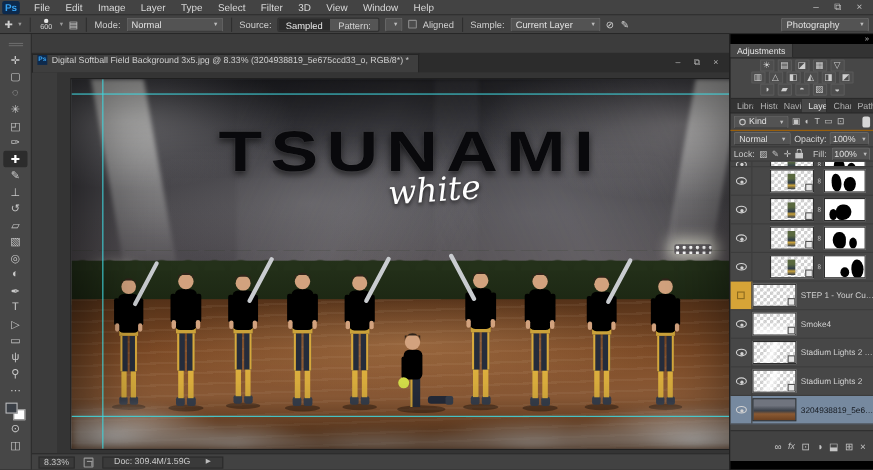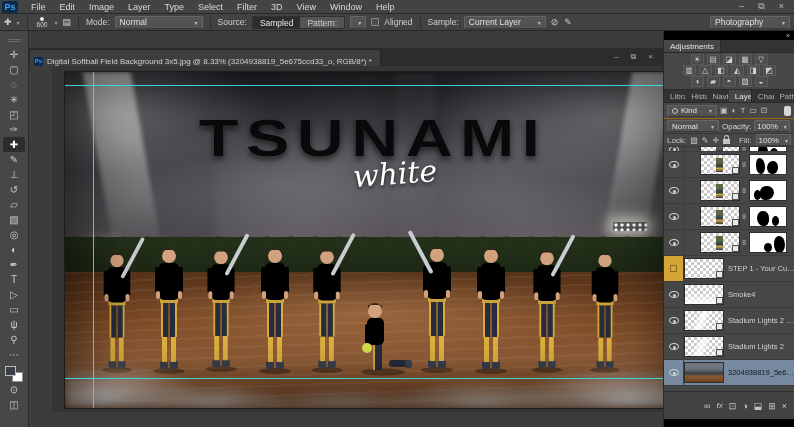--- a/index.html
+++ b/index.html
@@ -34,21 +34,21 @@
   .tb-grip{width:13px;height:3px;border-top:1px solid #6a6a6a;border-bottom:1px solid #6a6a6a;margin-bottom:5px;}
   .tool{width:22px;height:15px;display:flex;align-items:center;justify-content:center;font-size:10px;color:#c9c9c9;border-radius:2px;}
   .tool.selected{background:#2c2c2c;color:#ffffff;}
   .swatches{position:relative;width:18px;height:16px;margin-top:4px;}
   .swatch-fg{position:absolute;left:0;top:0;width:11px;height:10px;background:#3a3f46;border:1px solid #bdbdbd;z-index:2;}
   .swatch-bg{position:absolute;right:0;bottom:0;width:11px;height:10px;background:#ffffff;border:1px solid #8f8f8f;}
 
   
   .docarea{position:absolute;left:29px;top:31px;width:634px;height:396px;background:#3c3c3c;}
   .tabbar{position:absolute;left:0;top:17px;width:634px;height:18px;background:#2c2c2c;display:flex;align-items:flex-end;}
-  .doctab{height:17px;max-width:380px;background:#3e3e3e;border:1px solid #252525;border-bottom:none;display:flex;align-items:flex-end;gap:4px;padding:0 8px 0 4px;font-size:8px;color:#cfcfcf;white-space:nowrap;overflow:hidden;}
+  .doctab{height:17px;max-width:380px;background:#3e3e3e;border:1px solid #252525;border-bottom:none;display:flex;align-items:flex-start;gap:4px;padding:0 8px 0 4px;font-size:8px;color:#cfcfcf;white-space:nowrap;overflow:hidden;}
   .doc-icon{display:inline-block;width:9px;height:9px;background:#0d2a4d;color:#37a5f5;font-size:6px;font-weight:bold;text-align:center;line-height:9px;flex:0 0 auto;}
   .doc-controls{margin-left:auto;display:flex;gap:12px;padding:0 10px 4px 0;color:#b5b5b5;font-size:8px;}
 
   .viewport{position:absolute;left:0;top:35px;width:634px;height:346px;background:#343434;overflow:hidden;margin-left:23px;}
   .canvas{position:absolute;left:13px;top:6px;width:616px;height:336px;background:#33343a;outline:1px solid #1d1d1d;overflow:hidden;}
 
   
   .sky{position:absolute;left:0;top:0;width:616px;height:205px;
     background:
       radial-gradient(ellipse 220px 90px at 8% 18%, rgba(150,148,150,.55), transparent 70%),
@@ -367,20 +367,28 @@
         <div class="smoke"></div>
         <div class="vignette"></div>
 
         <div class="guide h" style="top:13px"></div>
         <div class="guide h" style="top:306px"></div>
         <div class="guide v" style="left:28px"></div>
         <div class="guide v" style="left:613px"></div>
       </div>
     </div>
 
+    <div class="statusbar">
+      <span class="zoomfield">8.33%</span>
+      <span class="scroll-icon"></span>
+      <span class="status-doc">
+        <span>Doc: 309.4M/1.59G</span>
+        <span class="flyout">▶</span>
+      </span>
+    </div>
   </div>
 
   <div class="dock">
     <div class="dock-top">
       <span>»</span>
     </div>
 
     <div class="ptabs">
       <span class="ptab active">Adjustments</span>
     </div>

